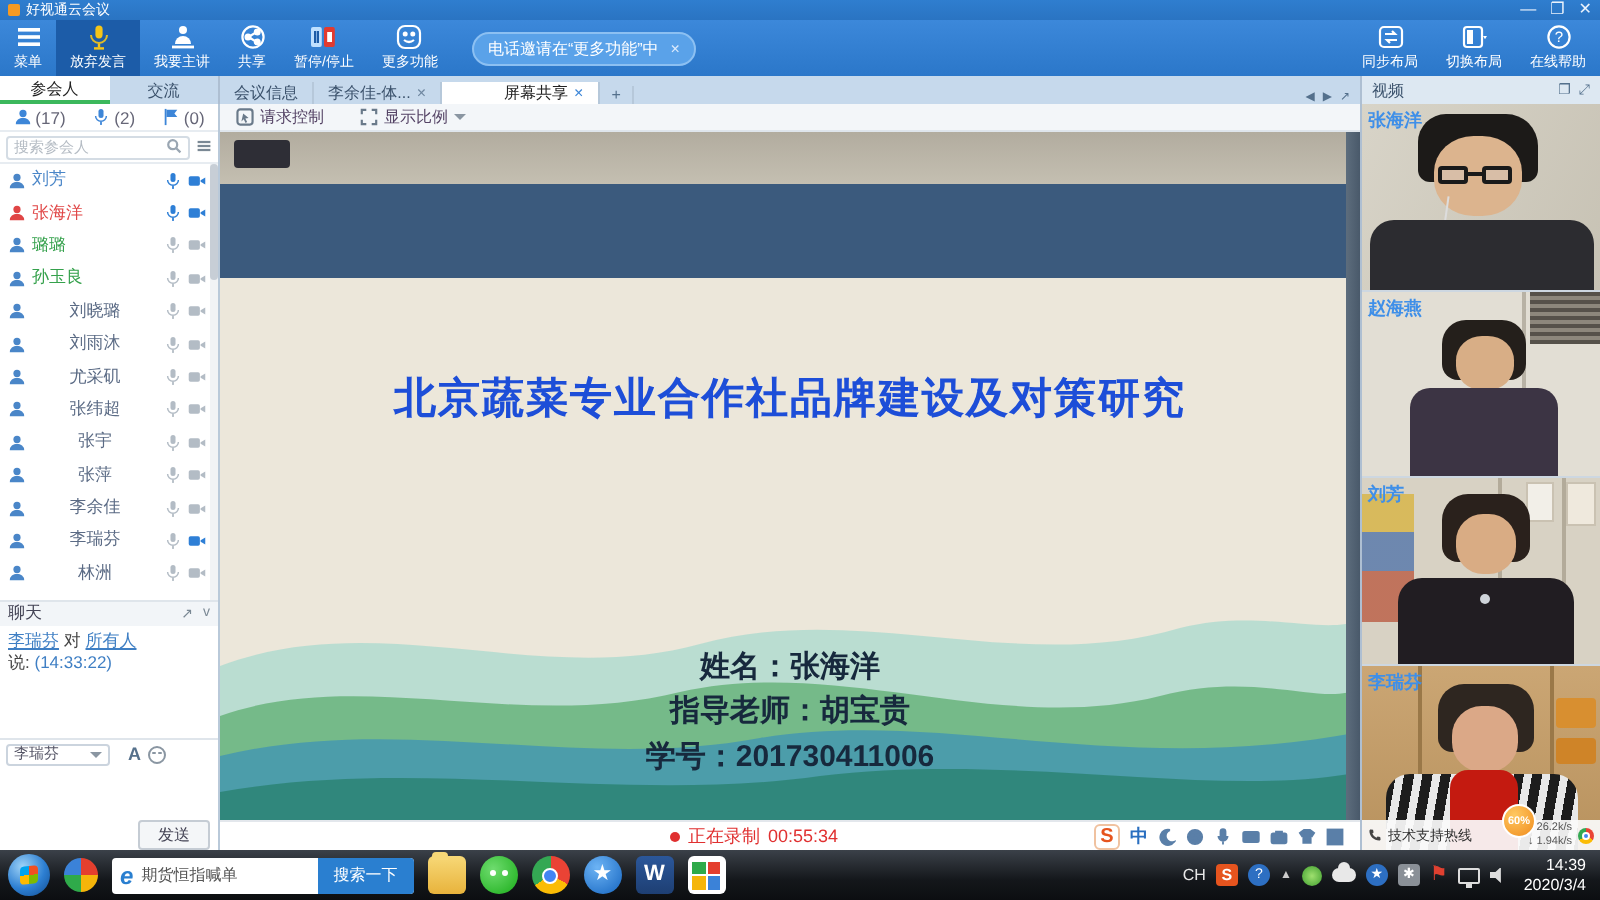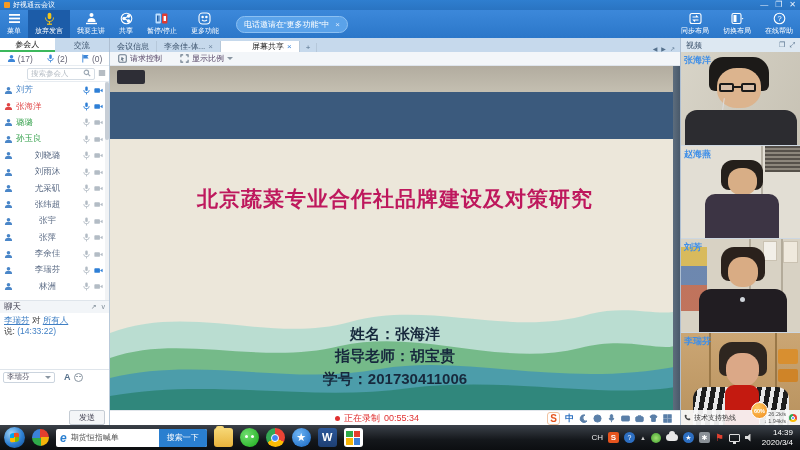--- a/index.html
+++ b/index.html
@@ -42,21 +42,21 @@
   .vheader .vh-icons { margin-left:auto; display:flex; gap:4px; font-size:7px; color:#54708c; }
 
   
   .content { flex:1; display:flex; min-height:0; }
 
   
   .sidebar { width:110px; flex:none; background:#fff; border-right:1px solid #b9c9d9; display:flex; flex-direction:column; font-size:8.5px; }
   .stats { height:14px; display:flex; align-items:center; justify-content:space-around; color:#667; border-bottom:1px solid #e7ecf1; }
   .stats .stat { display:flex; align-items:center; gap:2px; }
   .stats svg { width:9px; height:9px; fill:#3d86d8; }
-  .searchrow { height:16px; display:flex; align-items:center; padding:2px 3px; gap:3px; border-bottom:1px solid #e7ecf1;margin-left:24px; }
+  .searchrow { height:16px; display:flex; align-items:center; padding:2px 3px; gap:3px; border-bottom:1px solid #e7ecf1; }
   .searchbox { flex:1; height:12px; border:1px solid #d4dce4; border-radius:2px; display:flex; align-items:center; padding:0 3px; color:#b5bcc4; font-size:7.5px; background:#fff; }
   .searchbox .mag { margin-left:auto; }
   .searchbox svg, .listbtn svg { width:8px; height:8px; stroke:#9aa6b2; fill:none; stroke-width:1.4; }
   .listbtn svg { stroke:#7a8894; }
   .plist { flex:1; position:relative; overflow:hidden; }
   .prow { height:16.4px; display:flex; align-items:center; gap:3px; padding:0 6px 0 4px; }
   .picon svg { width:9px; height:9px; fill:#4a86c8; display:block; }
   .picon.c-red svg { fill:#e04545; }
   .pname { flex:1; white-space:nowrap; overflow:hidden; }
   .pname.c-blue { color:#4a86c8; } .pname.c-red { color:#e04545; }
@@ -89,21 +89,21 @@
   .main { flex:1; display:flex; flex-direction:column; min-width:0; }
   .share-toolbar { height:14px; background:#f3f6f9; border-bottom:1px solid #dfe5ec; display:flex; align-items:center; gap:4px; padding:0 8px; font-size:8px; color:#546; }
   .share-toolbar svg { width:9px; height:9px; stroke:#6a7a8a; fill:none; stroke-width:1.2; }
   .st-item { display:flex; align-items:center; gap:3px; margin-right:14px; }
   .st-car { width:0; height:0; border:3px solid transparent; border-top-color:#8a96a2; margin-top:3px; }
   .share-view { flex:1; position:relative; overflow:hidden; display:flex; flex-direction:column; }
   .strip-top { height:26px; background:linear-gradient(#b2ac9f,#c4bfb1); position:relative; }
   .mini-box { position:absolute; left:7px; top:4px; width:28px; height:14px; background:#2e2e36; border-radius:2px; }
   .band { height:47px; background:#3b5a7d; }
   .slide { flex:1; background:#ece7da; position:relative; overflow:hidden; }
-  .slide-title { margin-top:46px; text-align:center; font-size:21px; font-weight:bold; color:#be185d; letter-spacing:1px; }
+  .slide-title { margin-top:46px; text-align:center; font-size:21px; font-weight:bold; color:#1d4ed8; letter-spacing:1px; }
   .watercolor { position:absolute; left:0; right:0; bottom:0; height:132px; }
   .watercolor svg { width:100%; height:100%; display:block; }
   .slide-info { position:absolute; left:0; right:0; bottom:20px; text-align:center; font-size:15px; font-weight:bold; color:#17293d; line-height:1.5; }
   .share-scroll { position:absolute; right:0; top:0; bottom:0; width:7px; background:linear-gradient(90deg,#5d6d7d,#49596a); }
   .rec-bar { height:15px; background:#fff; border-top:1px solid #e3e7ec; display:flex; align-items:center; font-size:9px; }
   .rec-left { display:flex; align-items:center; gap:4px; margin-left:225px; color:#e03030; }
   .recdot { width:5px; height:5px; border-radius:50%; background:#e03030; }
   .ime { margin-left:auto; display:flex; align-items:center; gap:5px; padding-right:8px; }
   .ime-logo { width:13px; height:13px; background:#fff; border:1px solid #e6b; border-radius:3px; color:#e6541e; font-weight:bold; font-size:10px; line-height:11px; text-align:center; border-color:#f0c2a0; }
   .ime-mode { color:#2a6fc0; font-size:9px; font-weight:bold; }

